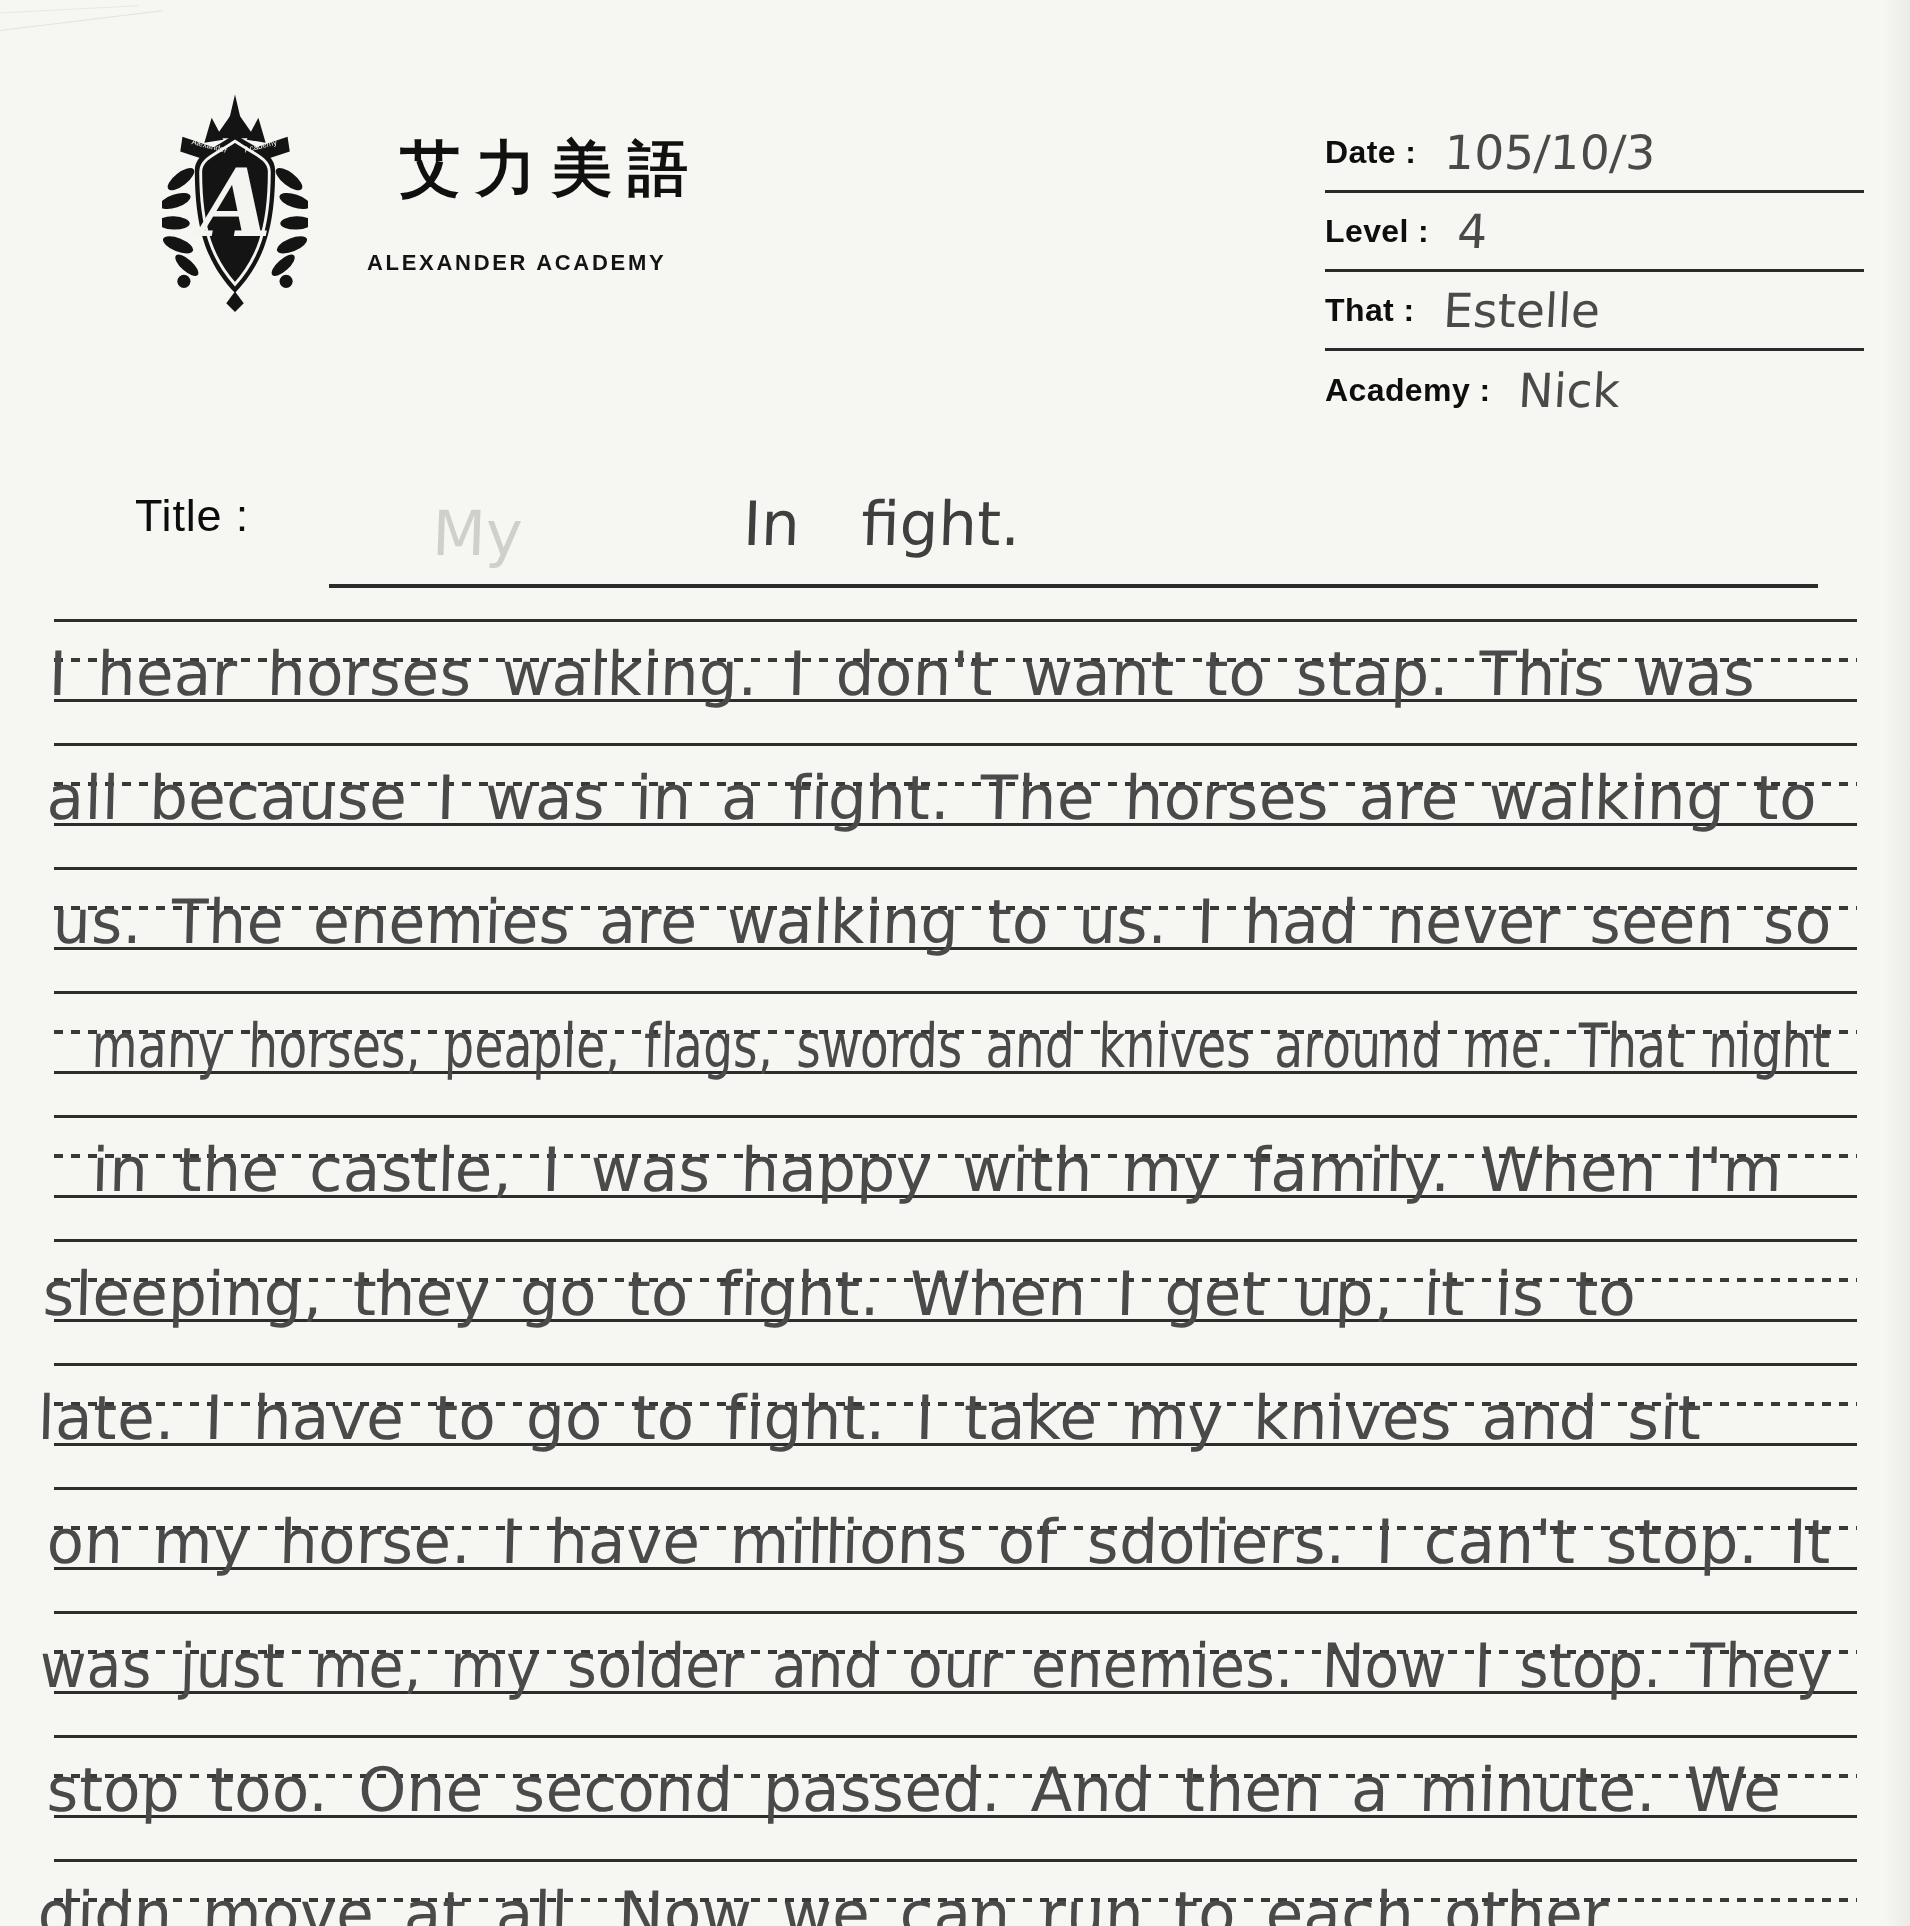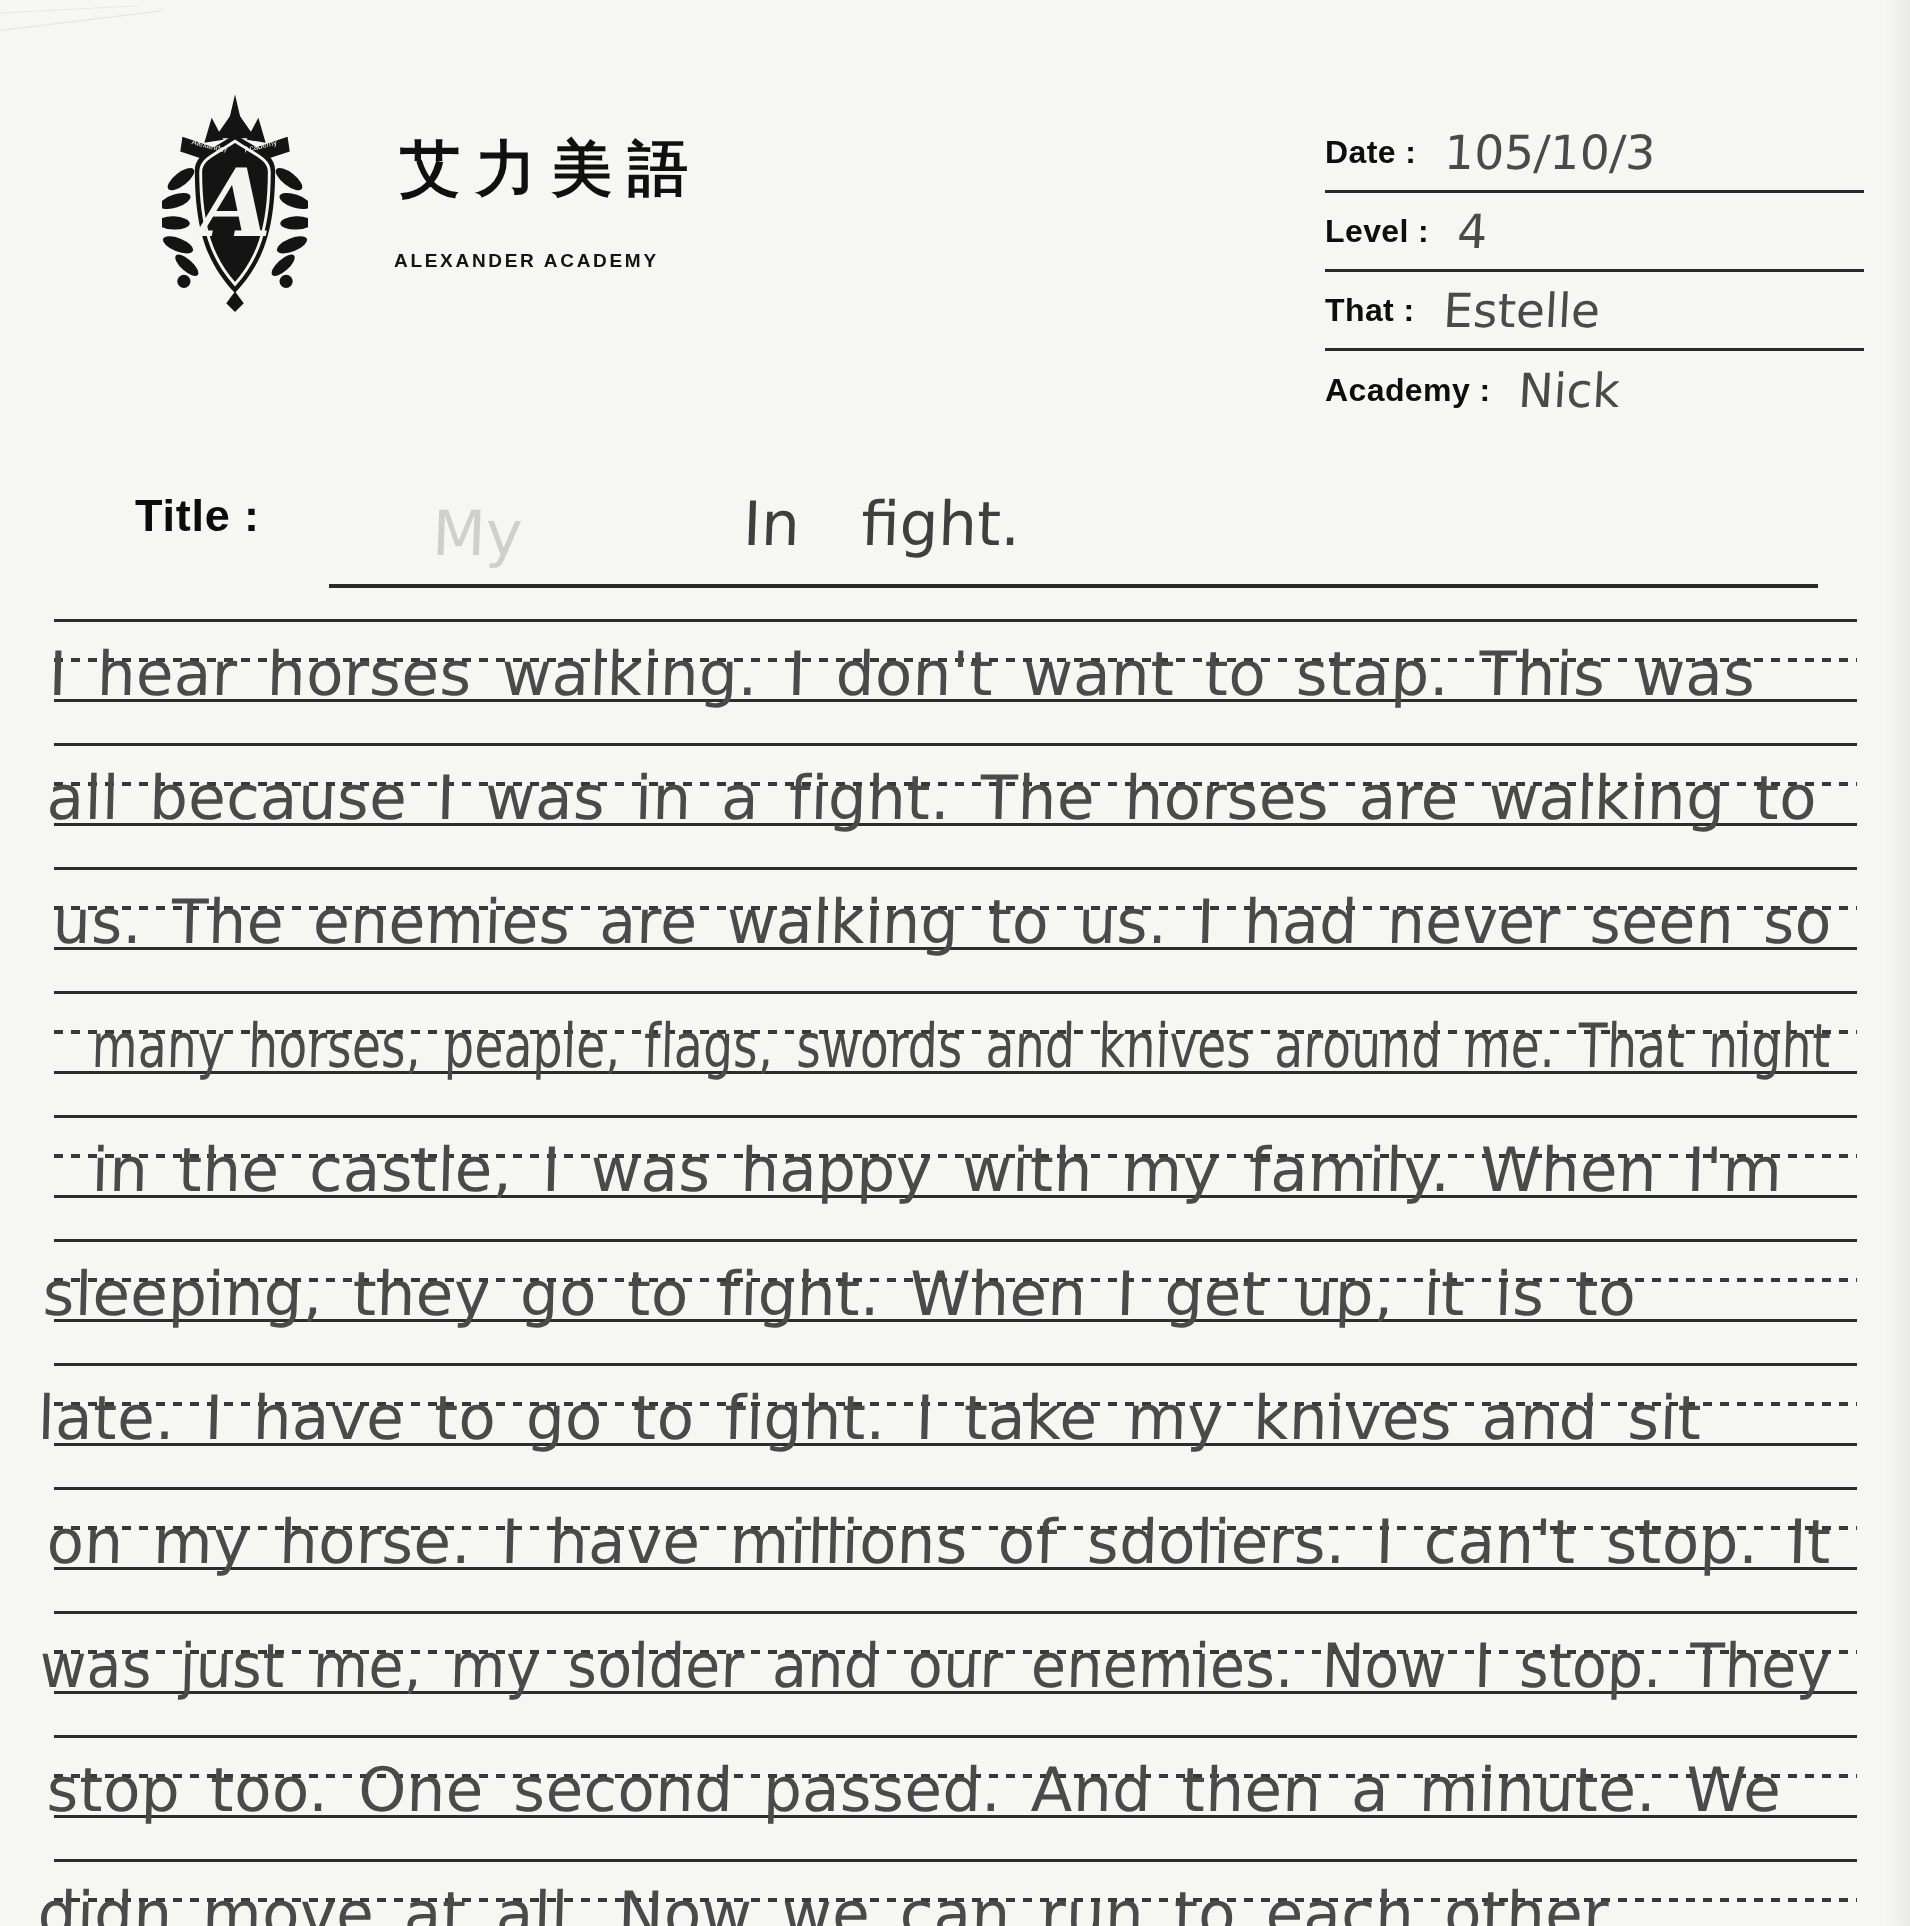--- a/index.html
+++ b/index.html
@@ -15,41 +15,41 @@
     border-bottom:1.5px solid rgba(60,60,60,.10);transform:rotate(-7deg);}
   .fold-b{position:absolute;left:-7.7px;top:-2.3px;width:146px;height:11.6px;
     border-bottom:1.2px solid rgba(60,60,60,.08);transform:rotate(-3deg);}
   .edge-shade{position:absolute;right:0;top:0;width:27px;height:2702px;
     background:linear-gradient(to left,rgba(0,0,0,.05),rgba(0,0,0,0));}
 
   
   .crest{position:absolute;left:162px;top:91px;width:146px;height:223px;}
   .cn-name{position:absolute;left:400px;top:139px;font-size:60px;font-weight:bold;
     color:#101010;letter-spacing:16px;line-height:1;}
-  .en-name{position:absolute;left:394px;top:250px;font-size:19px;font-weight:bold;
+  .en-name{position:absolute;left:367px;top:250px;font-size:22px;font-weight:bold;
     color:#141414;letter-spacing:2.7px;}
 
   
   .info-panel{position:absolute;left:1325px;top:114px;width:539px;text-align:center;}
   .info-row{position:relative;height:79px;display:flex;align-items:center;}
   .info-row:not(:last-child){border-bottom:3.1px solid #2a2a2a;}
   .info-label{font-size:32px;font-weight:bold;color:#0e0e0e;letter-spacing:0.4px;}
   .info-value{margin-left:27px;}
 
   
   .hand{
     font-family:"DejaVu Sans",sans-serif;
     color:#4a4a4a;
     transform-origin:left bottom;
     white-space:nowrap;
   }
   .info-value.hand{font-size:47px;transform:skewX(-3deg);}
 
   
-  .title-label{position:absolute;left:135px;top:490px;font-size:45px;font-weight:bold;
+  .title-label{position:absolute;left:135px;top:490px;font-size:45px;font-weight:normal;
     color:#0c0c0c;letter-spacing:0.8px;}
   .title-rule{position:absolute;left:329px;top:584px;width:1489px;height:3.5px;background:#2b2b2b;}
   .title-ghost{position:absolute;left:431px;top:497px;font-size:62px;opacity:.22;transform:skewX(-2deg);}
   .title-text{position:absolute;left:742px;top:488px;font-size:61px;color:#3f3f3f;
     word-spacing:42px;transform:skewX(-2deg);}
 
   
   .essay{position:absolute;left:0;top:619px;width:1911px;}
   .essay-row{position:relative;height:124px;}
   .rule{position:absolute;left:54px;right:54px;height:3.1px;background:#2d2d2d;}

